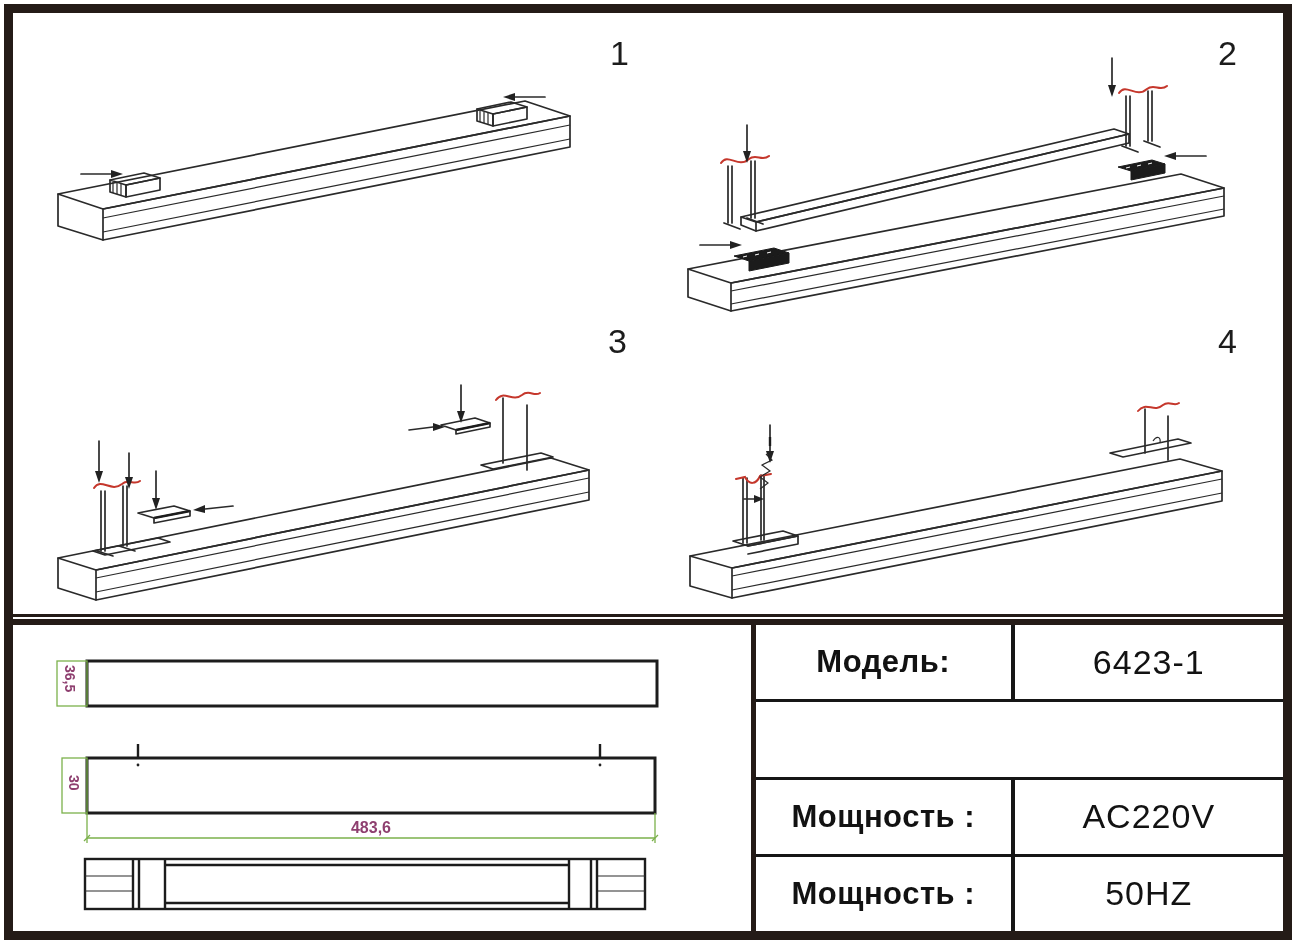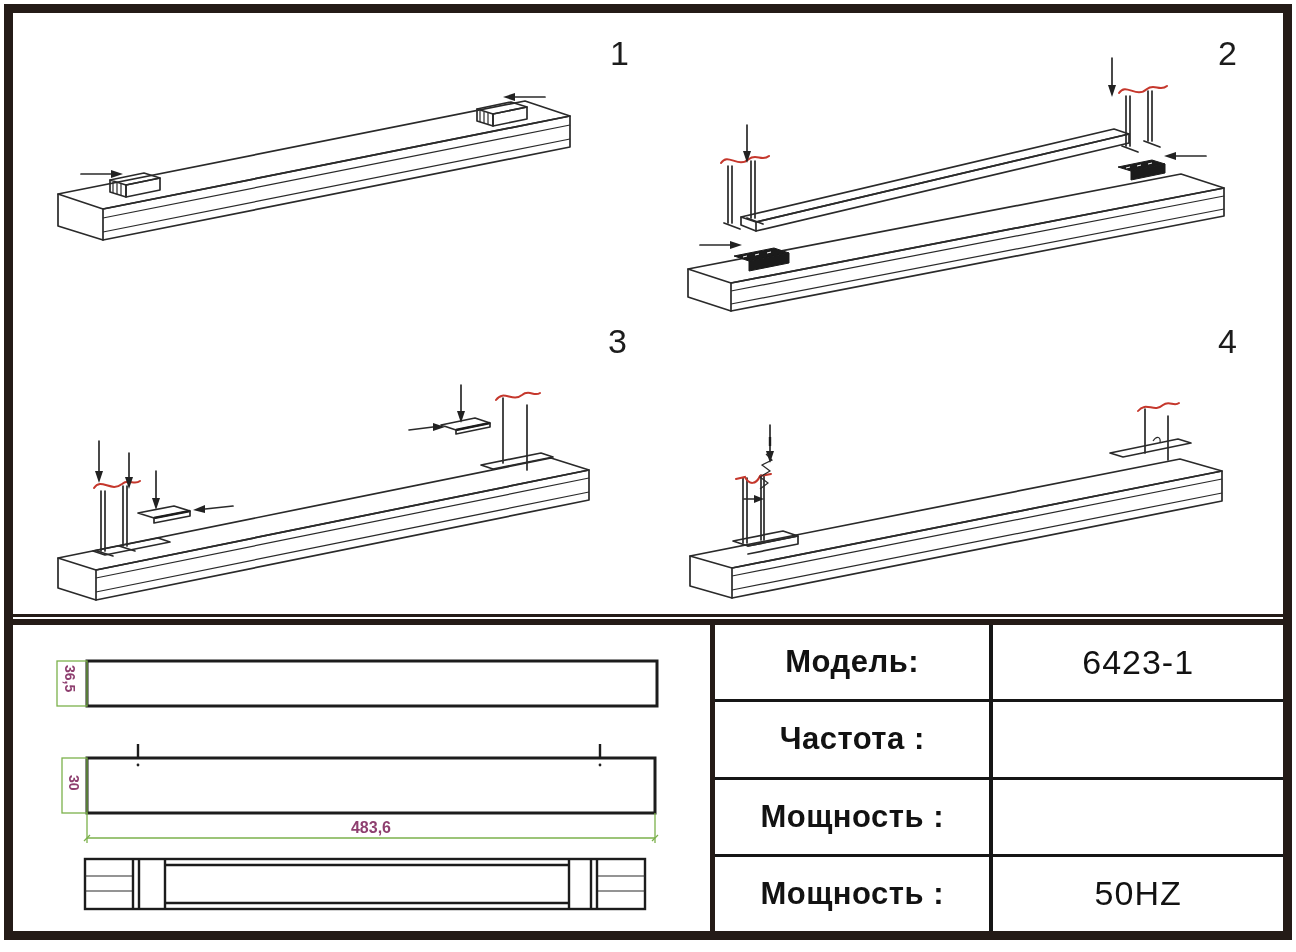--- a/index.html
+++ b/index.html
@@ -10,21 +10,21 @@
   .frame{
     position:absolute;left:4px;top:4px;width:1270px;height:918px;
     border:9px solid #241b17;background:#fff;display:flex;flex-direction:column;
   }
   .top-panel{
     position:relative;height:601px;border-bottom:3px solid #241b17;background:#fff;flex:none;
   }
   .bottom-panel{
     flex:1;display:flex;border-top:6px solid #241b17;margin-top:2px;background:#fff;min-height:0;
   }
-  .drawings-panel{width:697px;flex:none;border-right:5px solid #241b17;position:relative;}
+  .drawings-panel{width:697px;flex:none;border-right:5px solid #241b17;position:relative;padding-left:41px;}
   .spec-table{flex:1;display:flex;flex-direction:column;min-width:0;text-align:right;}
   .spec-row{flex:1;display:flex;border-bottom:3px solid #161616;min-height:0;}
   .spec-row:last-child{border-bottom:none;}
   .spec-label{
     width:48.3%;flex:none;border-right:4px solid #161616;
     display:flex;align-items:center;justify-content:center;
     font-weight:bold;font-size:31px;color:#121212;letter-spacing:0.5px;
   }
   .spec-value{
     flex:1;display:flex;align-items:center;justify-content:center;
@@ -270,24 +270,24 @@
         </g>
       </svg>
     </div>
 
     <div class="spec-table">
       <div class="spec-row">
         <div class="spec-label">Модель:</div>
         <div class="spec-value">6423-1</div>
       </div>
       <div class="spec-row">
-        <div class="spec-label">Частота :</div>
       </div>
       <div class="spec-row">
         <div class="spec-label">Мощность :</div>
+        <div class="spec-value">AC220V</div>
       </div>
       <div class="spec-row">
         <div class="spec-label">Мощность :</div>
         <div class="spec-value">50HZ</div>
       </div>
     </div>
   </div>
 </div>
 
 </body></html>

